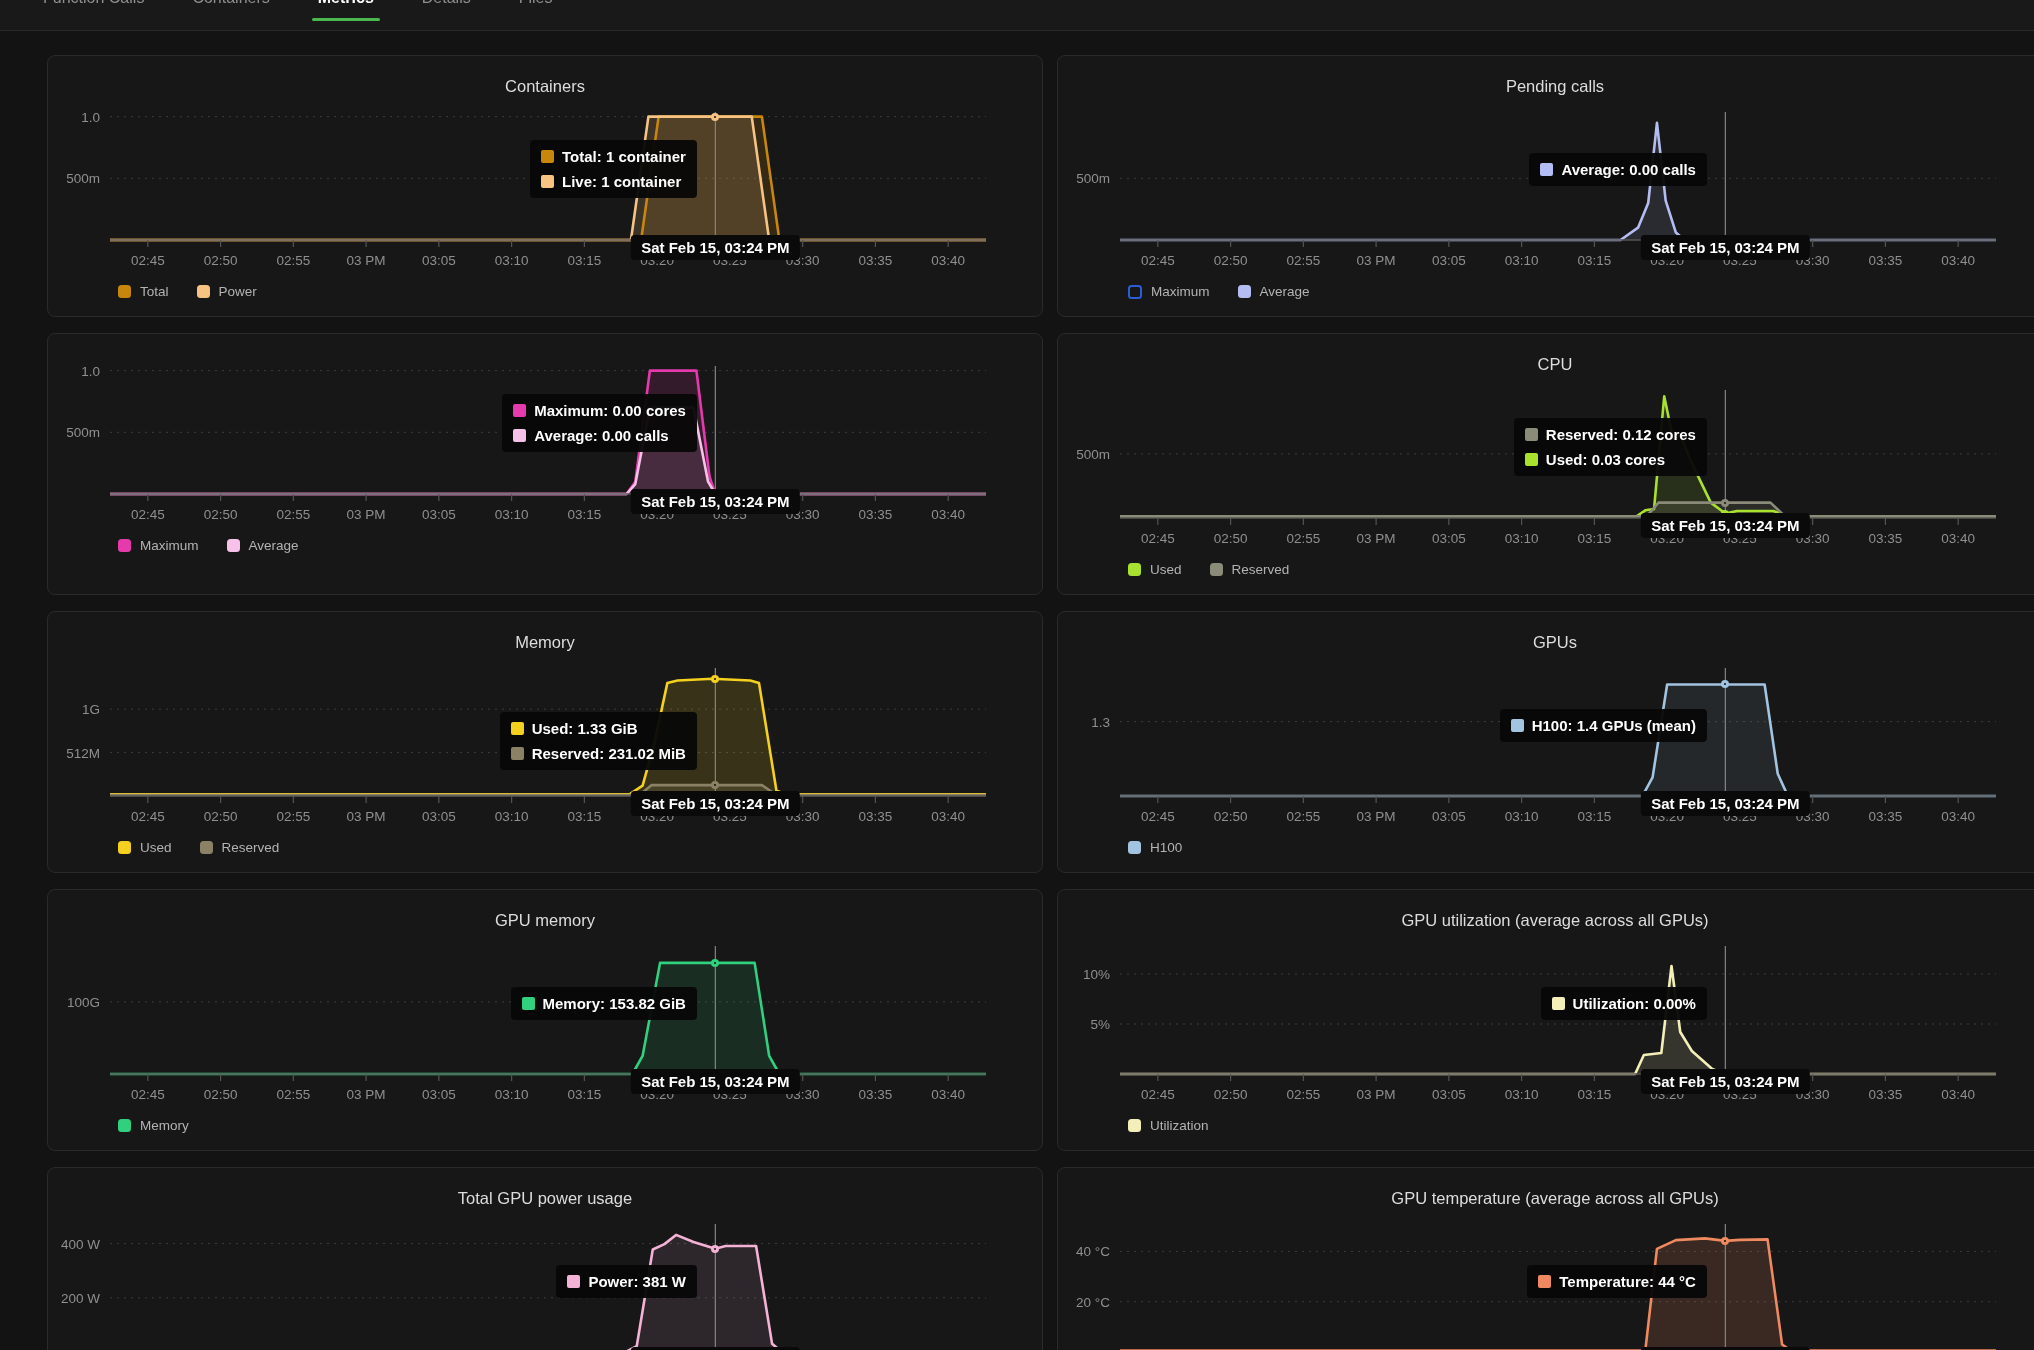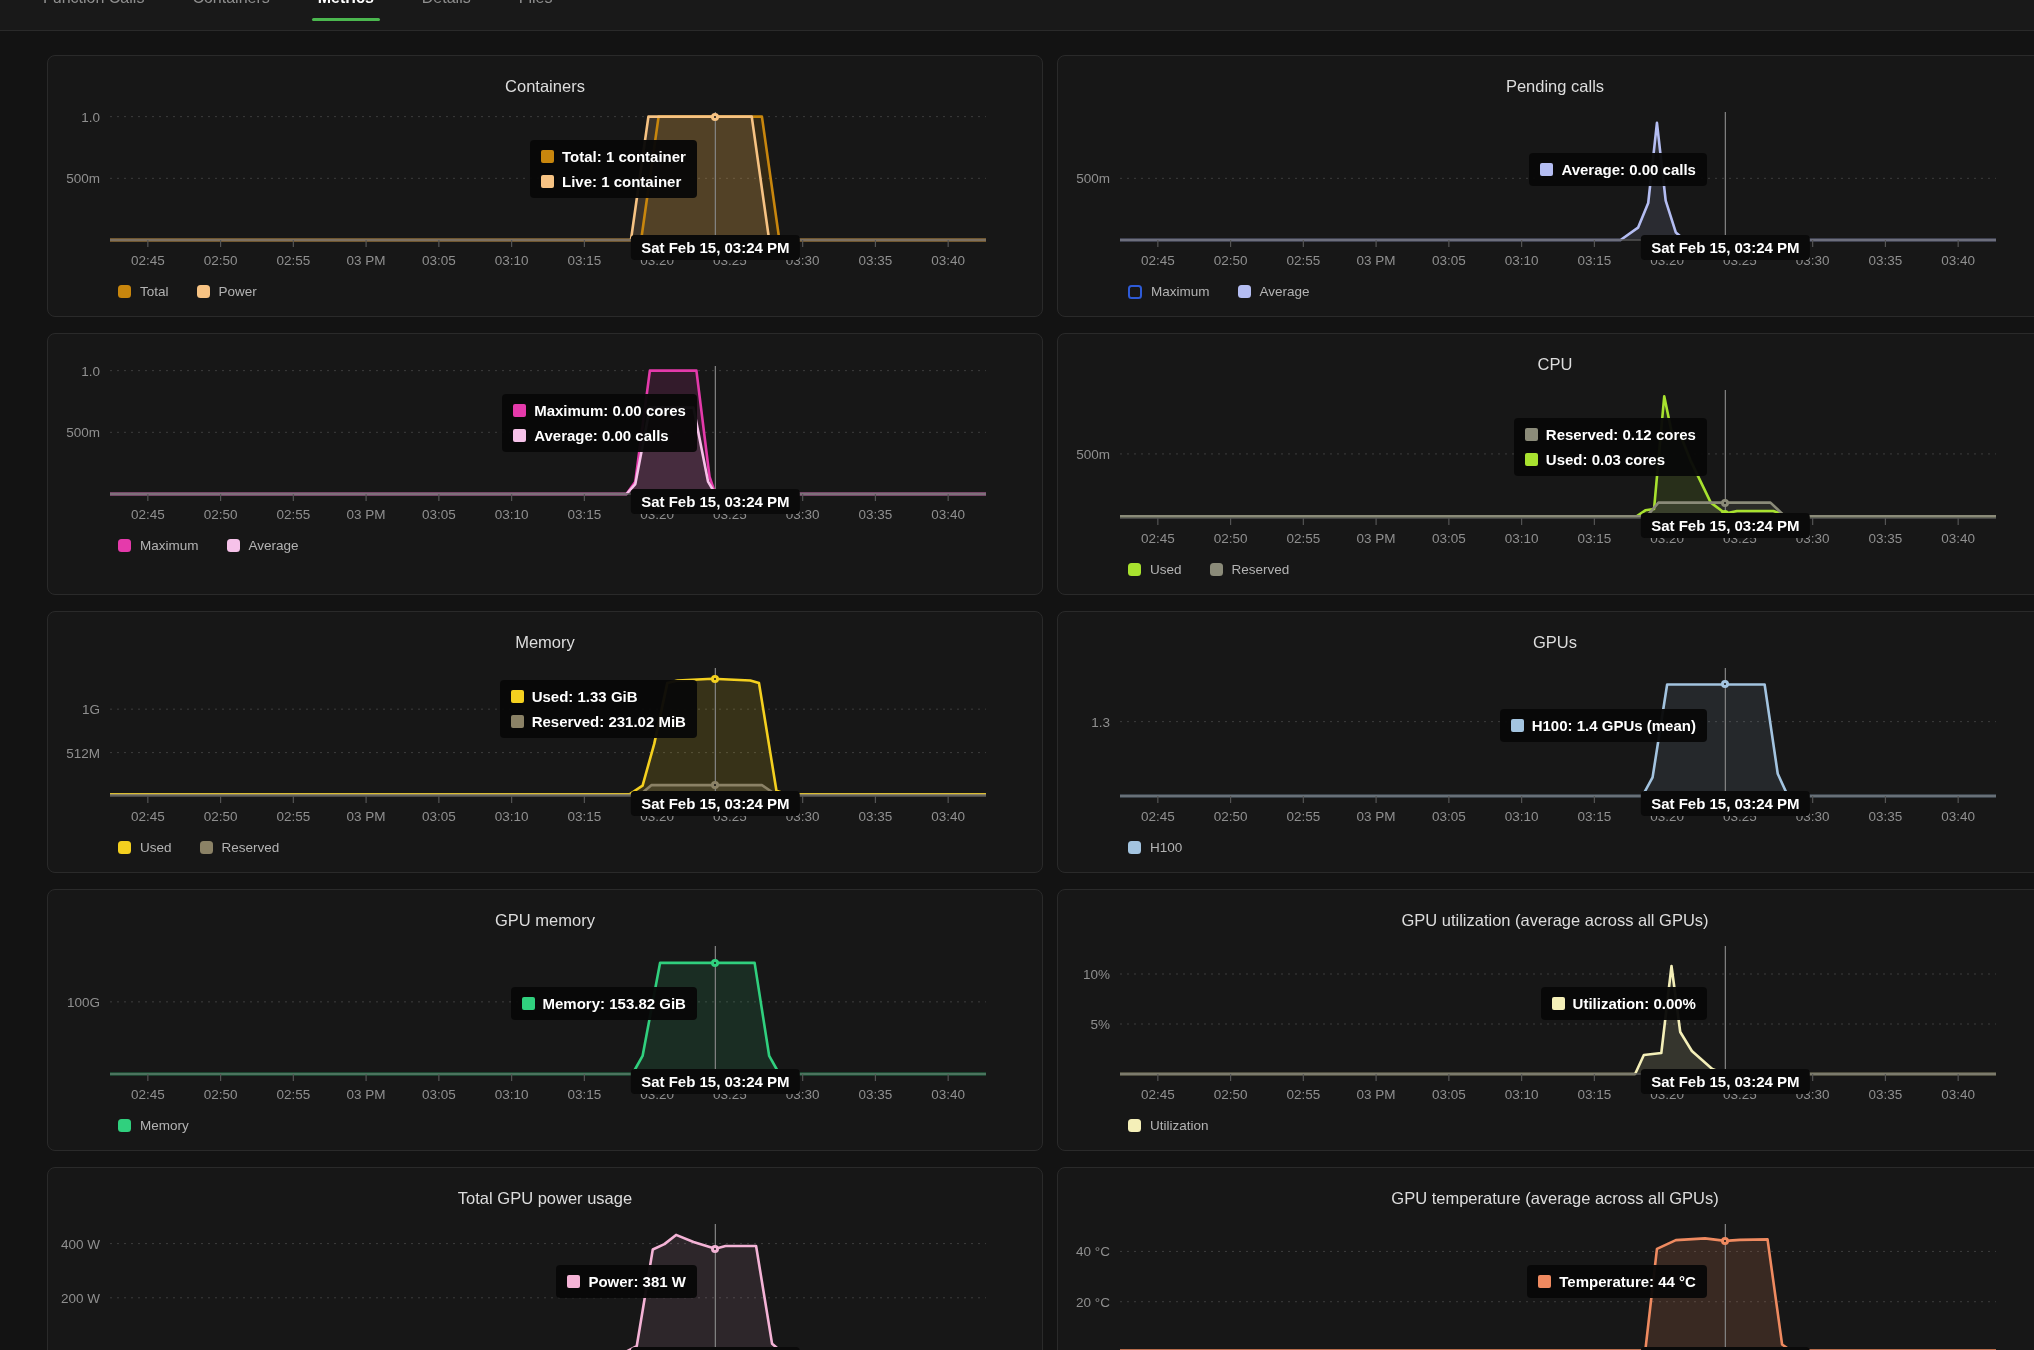--- a/index.html
+++ b/index.html
@@ -345,21 +345,21 @@
           <line x1="458.4717607973422" x2="458.4717607973422" y1="132" y2="139" stroke="#545454" stroke-width="1.2" vector-effect="non-scaling-stroke"></line>
           <line x1="541.5282392026578" x2="541.5282392026578" y1="132" y2="139" stroke="#545454" stroke-width="1.2" vector-effect="non-scaling-stroke"></line>
           <line x1="624.5847176079734" x2="624.5847176079734" y1="132" y2="139" stroke="#545454" stroke-width="1.2" vector-effect="non-scaling-stroke"></line>
           <line x1="707.641196013289" x2="707.641196013289" y1="132" y2="139" stroke="#545454" stroke-width="1.2" vector-effect="non-scaling-stroke"></line>
           <line x1="790.6976744186046" x2="790.6976744186046" y1="132" y2="139" stroke="#545454" stroke-width="1.2" vector-effect="non-scaling-stroke"></line>
           <line x1="873.7541528239202" x2="873.7541528239202" y1="132" y2="139" stroke="#545454" stroke-width="1.2" vector-effect="non-scaling-stroke"></line>
           <line x1="956.8106312292358" x2="956.8106312292358" y1="132" y2="139" stroke="#545454" stroke-width="1.2" vector-effect="non-scaling-stroke"></line>
         </svg>
         <div class="marker" style="border-color: rgb(244, 208, 31); left: 69.103%; top: 14.7632px;"></div>
         <div class="marker" style="border-color: rgb(139, 130, 102); left: 69.103%; top: 121.145px;"></div>
-        <div class="series-tooltip" style="top: 16px;">
+        <div class="series-tooltip" style="top: 48px;">
           <div class="tt-row">
             <span class="tt-swatch" style="background: rgb(244, 208, 31);"></span>
             <span>Used: 1.33 GiB</span>
           </div>
           <div class="tt-row">
             <span class="tt-swatch" style="background: rgb(139, 130, 102);"></span>
             <span>Reserved: 231.02 MiB</span>
           </div>
         </div>
         <div class="time-tooltip" style="left: 69.103%;">Sat Feb 15, 03:24 PM</div>

